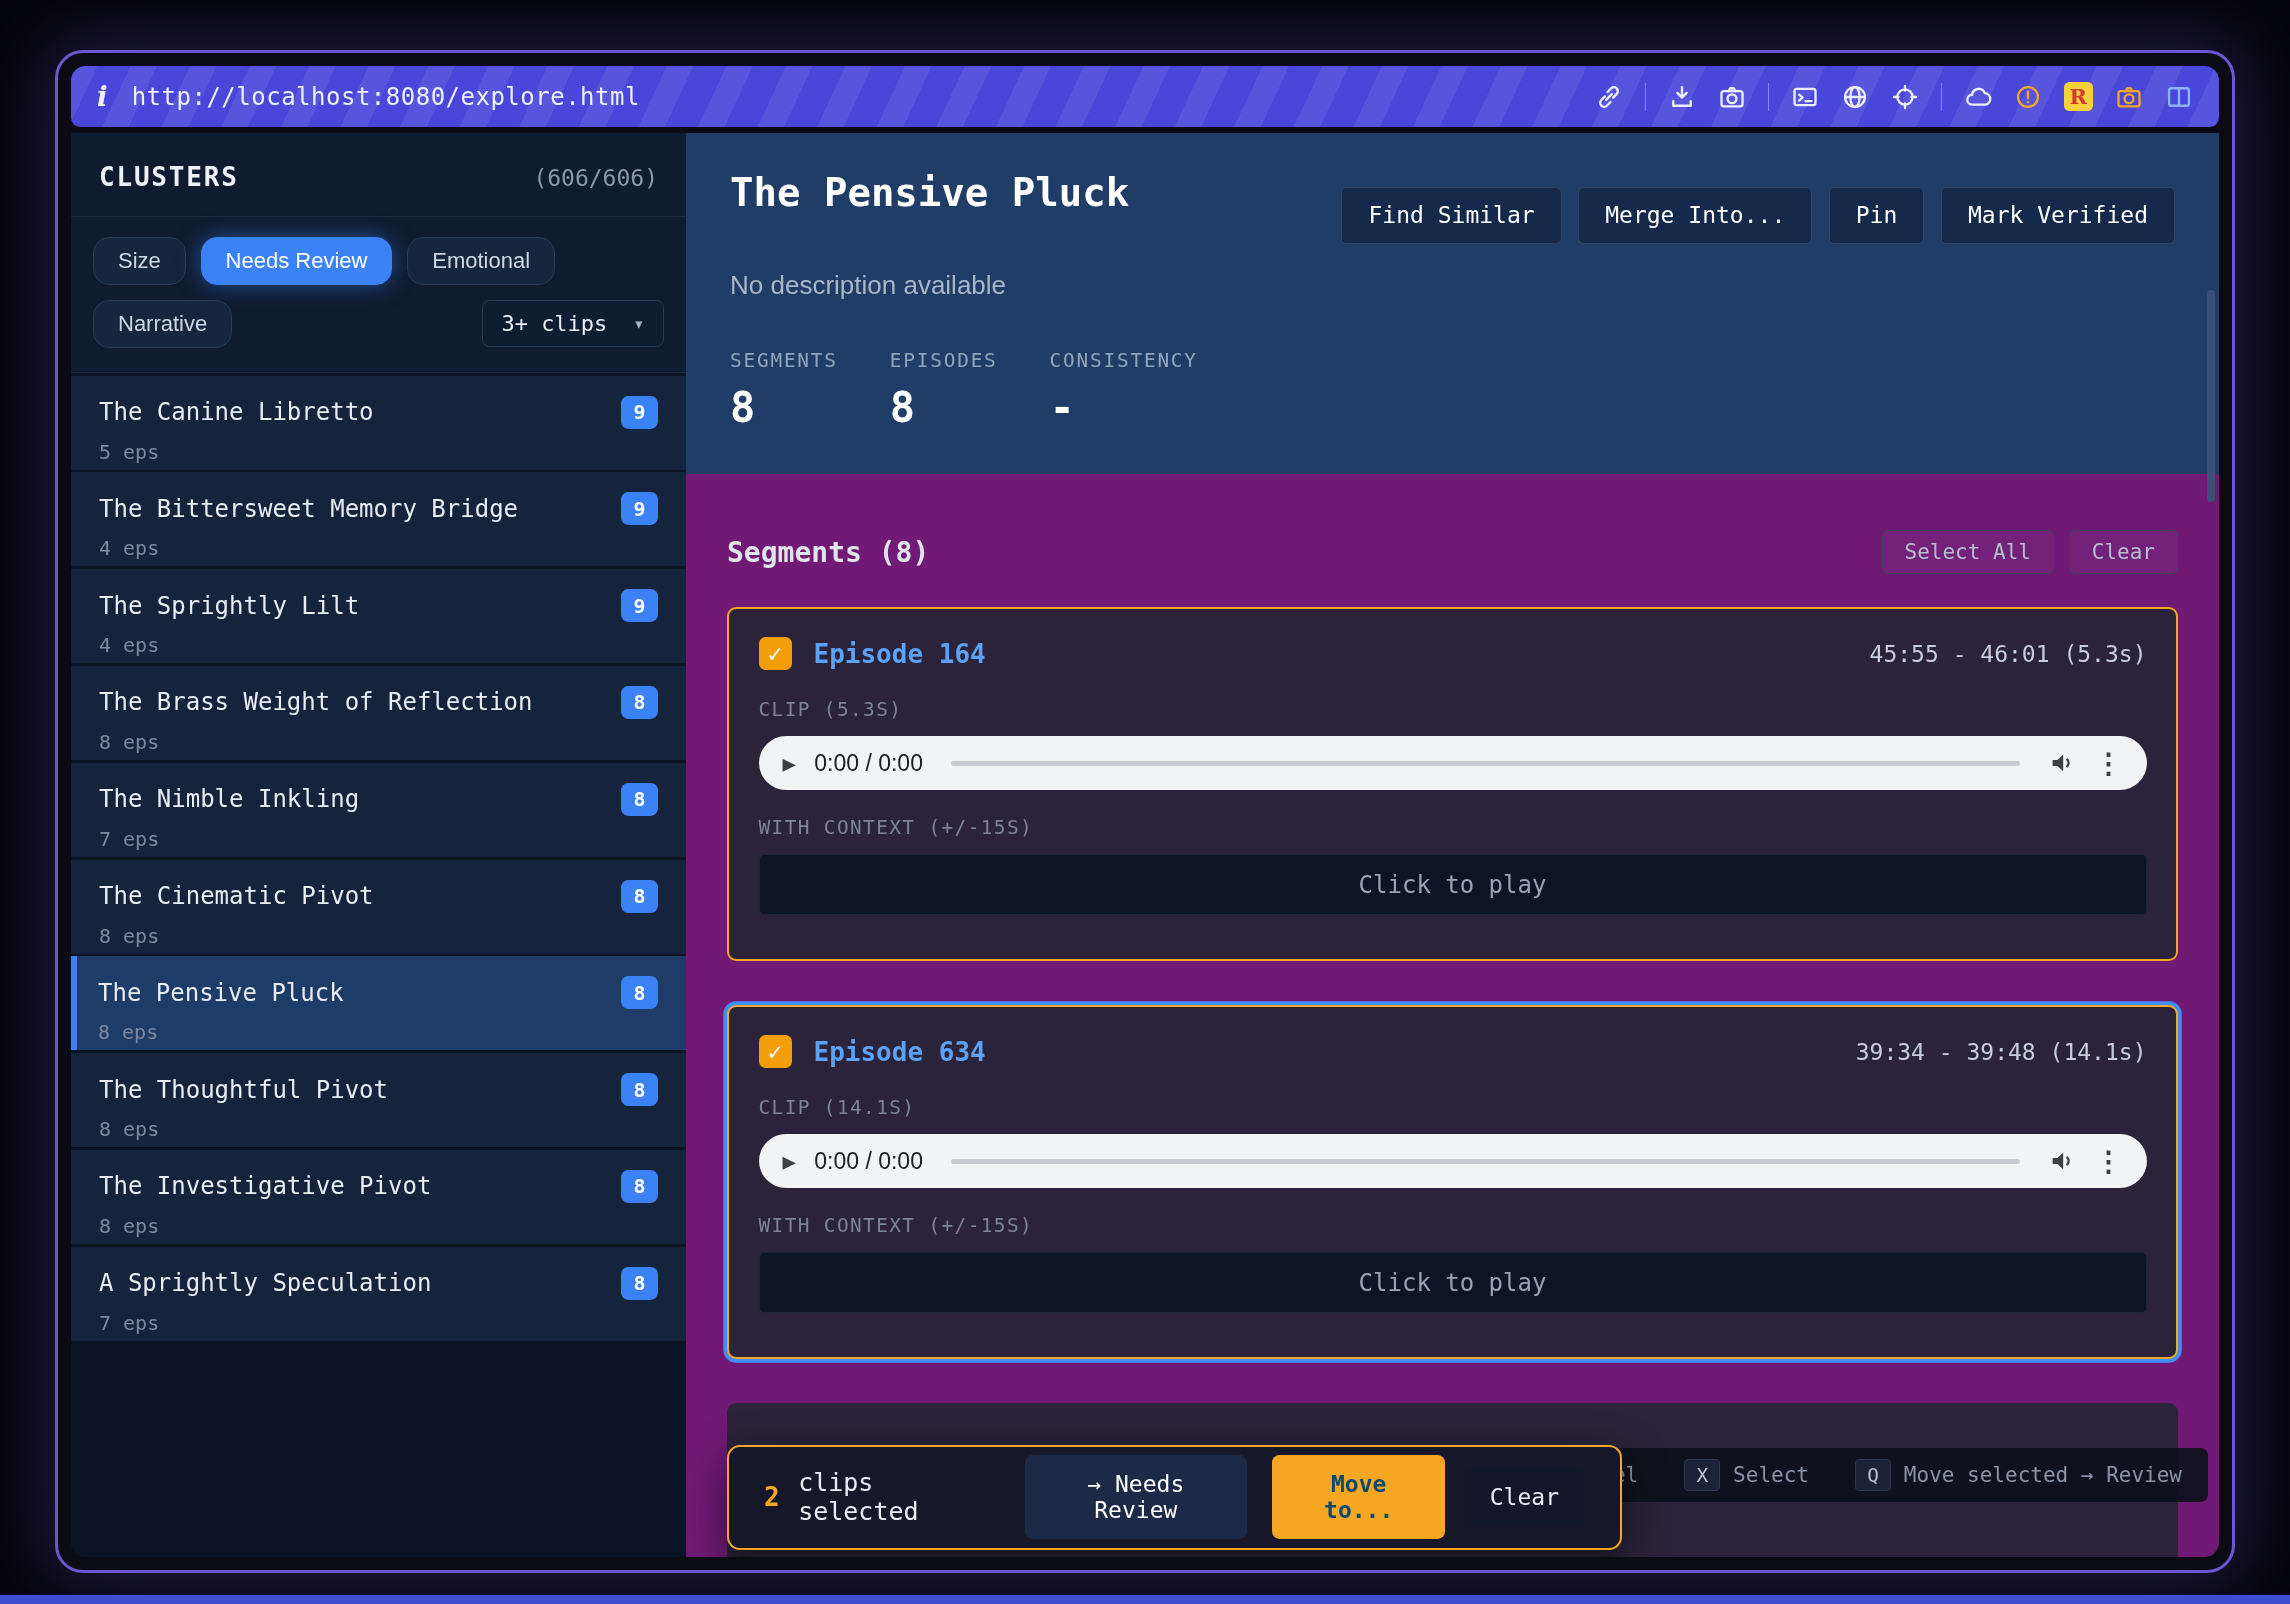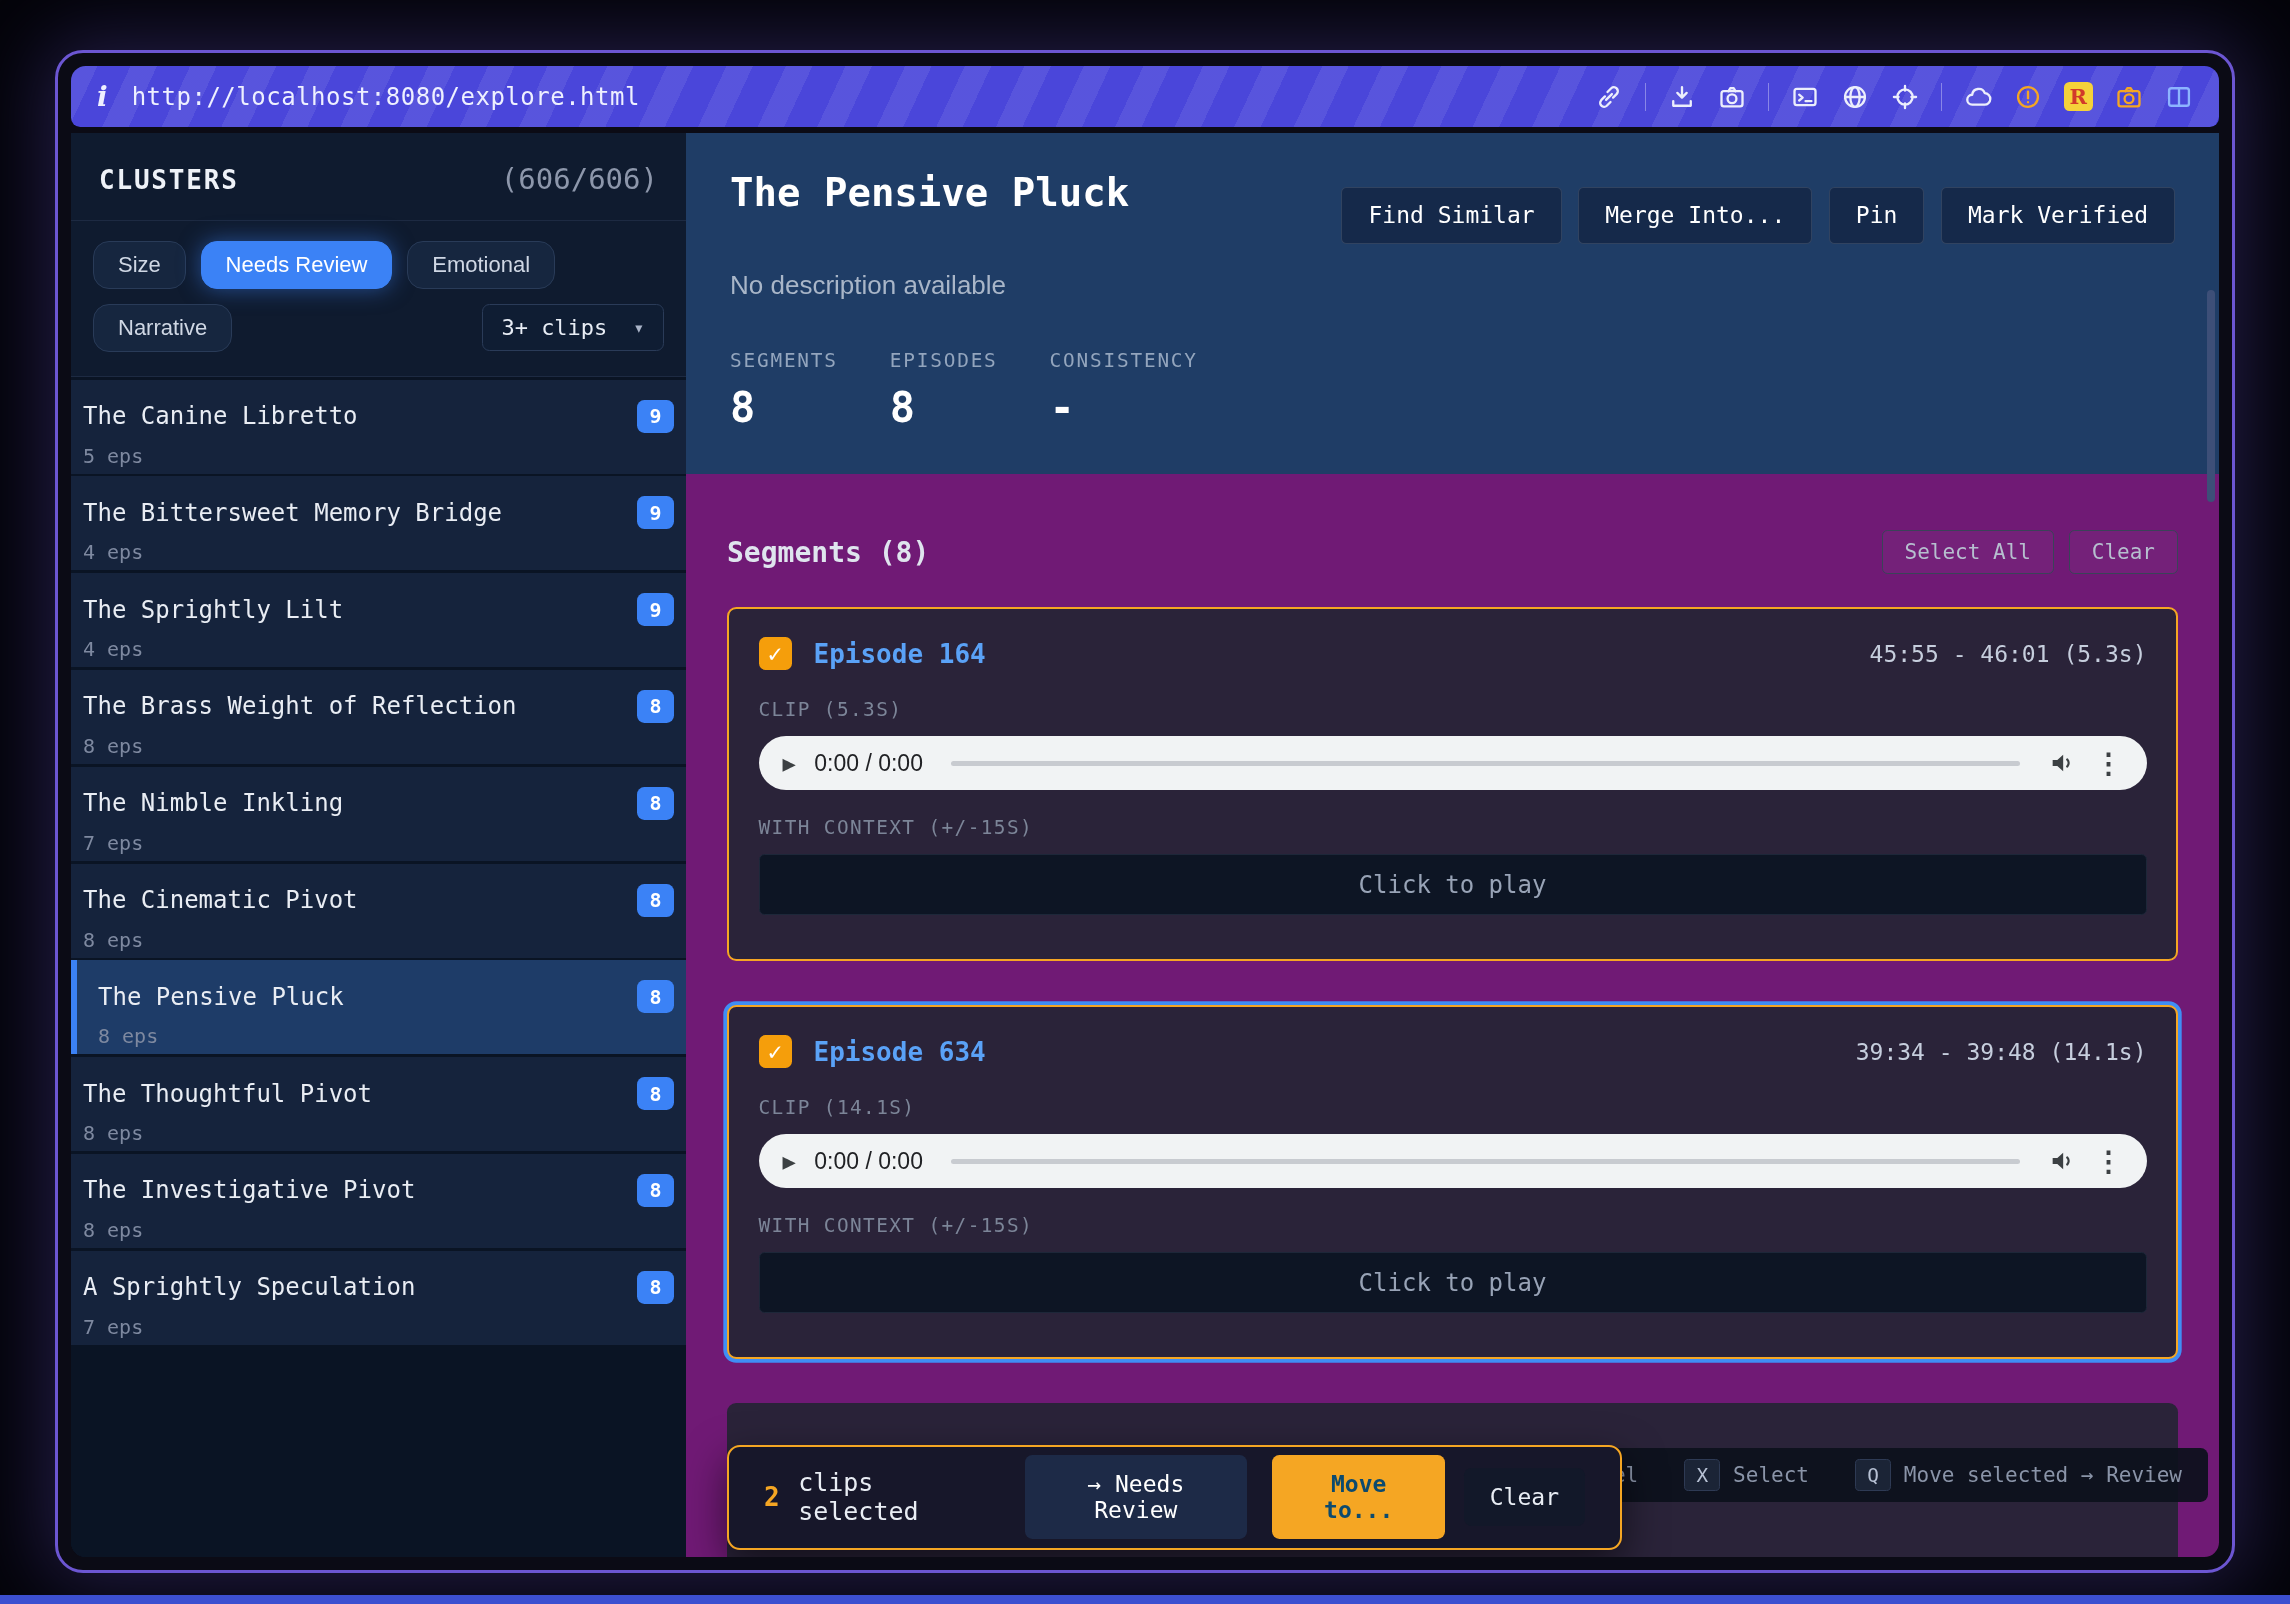--- a/index.html
+++ b/index.html
@@ -31,30 +31,30 @@
   .r-badge { width:29.5px; height:29.5px; background:#f5d23a; border-radius:5.5px; display:flex; align-items:center; justify-content:center;
              color:#d23a2a; font-weight:bold; font-size:21px; font-family:"DejaVu Serif", serif; }
 
   
   .content-row { flex:1; display:flex; overflow:hidden; }
 
   
   .sidebar { width:615px; flex:0 0 615px; background:#0f1b2f; display:flex; flex-direction:column; overflow:hidden; }
   .sb-header { display:flex; justify-content:space-between; align-items:baseline; padding:29.5px 28px 24px; border-bottom:0.9px solid #1d2a42; }
   .sb-title { font-size:26px; font-weight:bold; letter-spacing:1.8px; color:#eef2f8; }
-  .sb-count { font-size:29px; color:#8d97ab; }
+  .sb-count { font-size:23px; color:#8d97ab; }
   .sb-filters { padding:20px 22px 24px; border-bottom:0.9px solid #1d2a42; display:flex; flex-wrap:wrap; gap:14.8px; align-items:center; }
   .filter-btn { padding:10px 24px; background:#16263f; border:0.9px solid #29declare3b58; border:0.9px solid #293b58; border-radius:16px;
                 font-size:22px; color:#cfd7e4; cursor:pointer; }
   .filter-btn.active { background:#3b82f6; border-color:#3b82f6; color:#fff; box-shadow:0 0 22px rgba(59,130,246,.5); }
   .clip-select { margin-left:auto; padding:10px 18.5px; background:#0f1d33; border:0.9px solid #2a3b58; border-radius:7.4px;
                  font-size:22px; color:#e8edf5; display:flex; align-items:center; gap:26px; cursor:pointer; }
   .chev { font-size:18.5px; color:#aab4c8; }
   .sb-list { flex:1; background:#0a1424; display:flex; flex-direction:column; gap:2.8px; padding-top:2.8px; overflow:hidden; }
-  .cluster-item { background:#15233c; padding:20px 12px 0; height:94px; flex:0 0 94px; position:relative; cursor:pointer; }
+  .cluster-item { background:#15233c; padding:20px 28px 0; height:94px; flex:0 0 94px; position:relative; cursor:pointer; }
   .cluster-item.selected { background:#1e3c68; border-left:6.5px solid #3b82f6; padding-left:21px; }
   .ci-row { display:flex; justify-content:space-between; align-items:center; }
   .ci-name { font-size:24px; color:#e9edf4; }
   .ci-eps { font-size:20px; color:#7e89a0; margin-top:11px; }
   .badge { min-width:37px; height:33px; padding:0 9.2px; background:#3b82f6; border-radius:7.4px; color:#fff;
            font-size:20px; font-weight:bold; display:flex; align-items:center; justify-content:center; }
 
   
   .main { flex:1; display:flex; flex-direction:column; position:relative; overflow:hidden; }
   .main-header { background:#1f3d66; padding:37px 44px 42px; }

